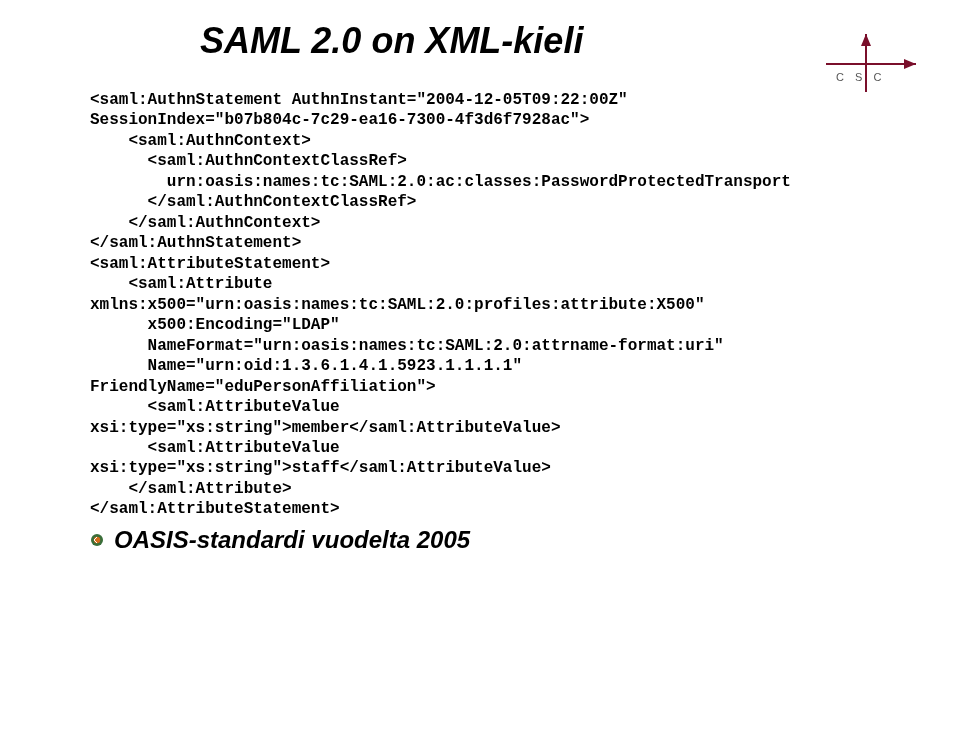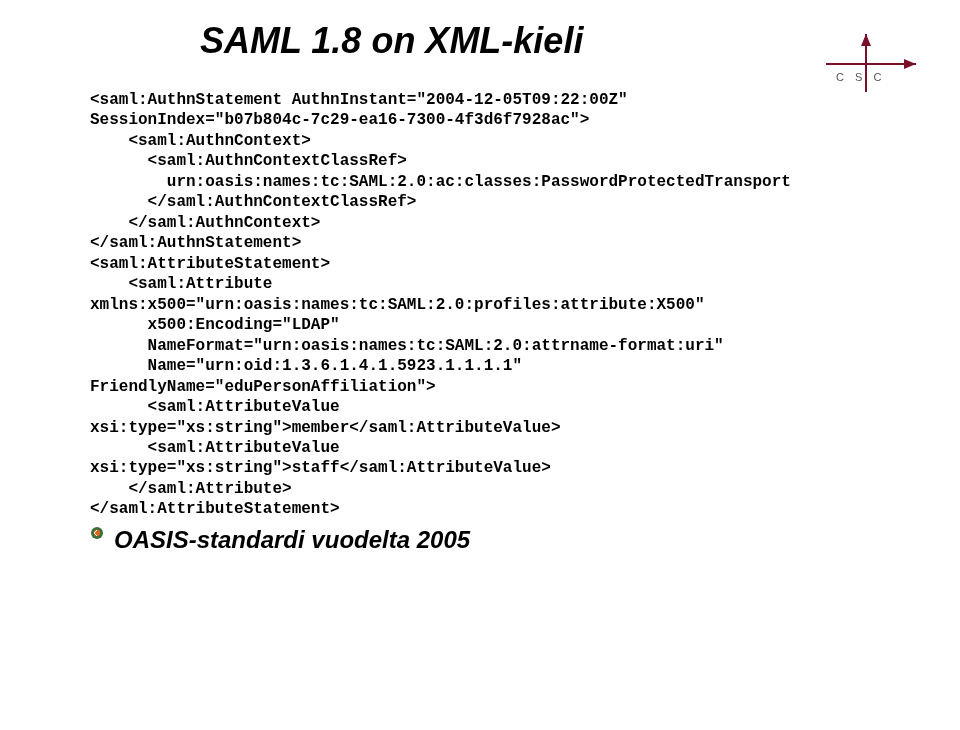--- a/index.html
+++ b/index.html
@@ -28,20 +28,21 @@
   .code {
     font-family: "Courier New", Courier, monospace;
     font-size: 16px;
     font-weight: bold;
     color: #000;
     white-space: pre;
     line-height: 1.28;
   }
   .bullet-row {
     display: flex;
+    align-items: center;
     margin-top: 6px;
   }
   .bullet-icon {
     width: 14px;
     height: 14px;
     margin-right: 10px;
     flex-shrink: 0;
   }
   .summary {
     font-size: 24px;
@@ -65,21 +66,21 @@
   <div class="logo">
     <svg viewBox="0 0 100 70">
       <line x1="50" y1="0" x2="50" y2="58" stroke="#7a0f2b" stroke-width="2"></line>
       <line x1="10" y1="30" x2="100" y2="30" stroke="#7a0f2b" stroke-width="2"></line>
       <path d="M50 0 L45 12 L55 12 Z" fill="#7a0f2b"></path>
       <path d="M100 30 L88 25 L88 35 Z" fill="#7a0f2b"></path>
       <text x="20" y="47" font-family="Arial" font-size="11" letter-spacing="4" fill="#555">C S C</text>
     </svg>
   </div>
 
-  <h1 class="title">SAML 1.8 on XML-kieli</h1>
+  <h1 class="title">SAML 2.0 on XML-kieli</h1>
 
   <div class="code" id="code-block">&lt;saml:AuthnStatement AuthnInstant="2004-12-05T09:22:00Z"
 SessionIndex="b07b804c-7c29-ea16-7300-4f3d6f7928ac"&gt;
     &lt;saml:AuthnContext&gt;
       &lt;saml:AuthnContextClassRef&gt;
         urn:oasis:names:tc:SAML:2.0:ac:classes:PasswordProtectedTransport
       &lt;/saml:AuthnContextClassRef&gt;
     &lt;/saml:AuthnContext&gt;
 &lt;/saml:AuthnStatement&gt;
 &lt;saml:AttributeStatement&gt;

